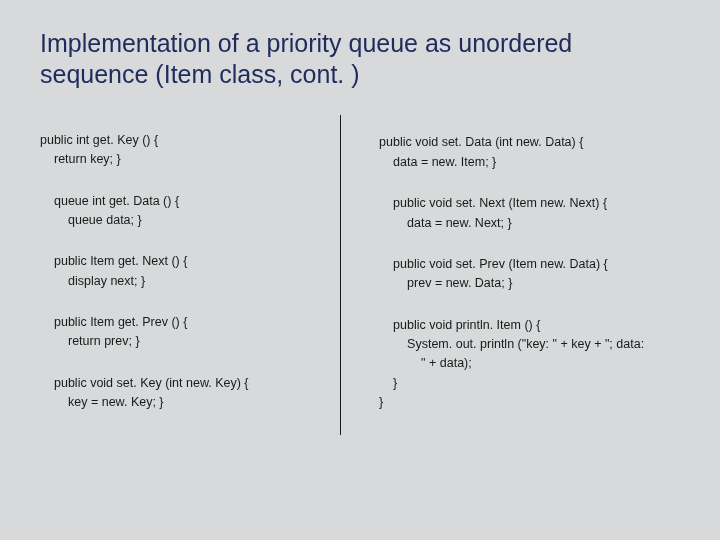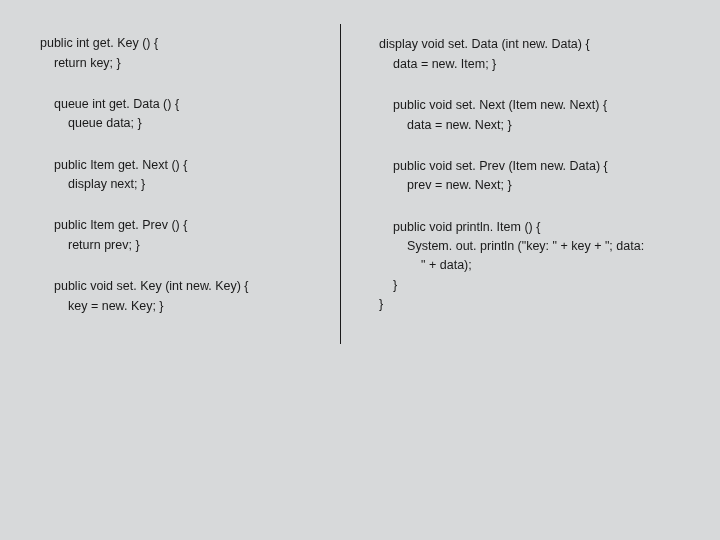--- a/index.html
+++ b/index.html
@@ -20,21 +20,21 @@
   }
   .title {
     font-size: 25px;
     line-height: 1.25;
     color: #1f2b5c;
     margin: 0 0 28px 0;
     font-weight: normal;
   }
   .cols {
     display: flex;
-    align-items: center;
+    align-items: flex-end;
     position: relative;
   }
   .col {
     font-size: 12.5px;
     line-height: 1.55;
   }
   .col-left {
     width: 300px;
     padding-right: 18px;
   }
@@ -52,20 +52,21 @@
     margin-bottom: 22px;
   }
   .indent1 { padding-left: 14px; }
   .indent2 { padding-left: 28px; }
 </style>
 </head>
 <body>
 
 <div class="slide">
 
+  <h1 class="title">Implementation of a priority queue as unordered sequence (Item class, cont. )</h1>
 
   <div class="cols">
 
     <div class="col col-left">
       <div class="block">
         <div>public int get. Key () {</div>
         <div class="indent1">return key;  }</div>
       </div>
       <div class="block indent1">
         <div>queue int get. Data () {</div>
@@ -82,30 +83,30 @@
       <div class="block indent1">
         <div>public void set. Key (int new. Key) {</div>
         <div class="indent1">key = new. Key;  }</div>
       </div>
     </div>
 
     <div class="divider"></div>
 
     <div class="col col-right">
       <div class="block">
-        <div>display void set. Data (int new. Data) {</div>
+        <div>public void set. Data (int new. Data) {</div>
         <div class="indent1">data = new. Item;  }</div>
       </div>
       <div class="block indent1">
         <div>public void set. Next (Item new. Next) {</div>
         <div class="indent1">data = new. Next;  }</div>
       </div>
       <div class="block indent1">
         <div>public void set. Prev (Item new. Data) {</div>
-        <div class="indent1">prev = new. Next;  }</div>
+        <div class="indent1">prev = new. Data;  }</div>
       </div>
       <div class="block indent1">
         <div>public void println. Item () {</div>
         <div class="indent1">System. out. println ("key: " + key + ";  data:</div>
         <div class="indent2">" + data);</div>
         <div>}</div>
         <div style="margin-left:-14px">}</div>
       </div>
     </div>
 

